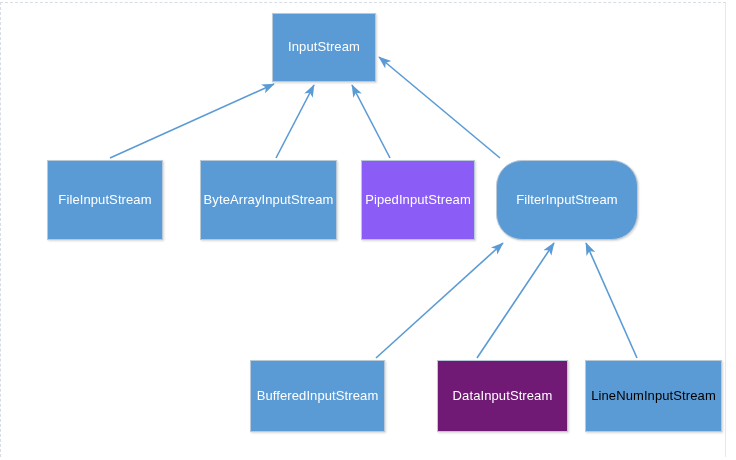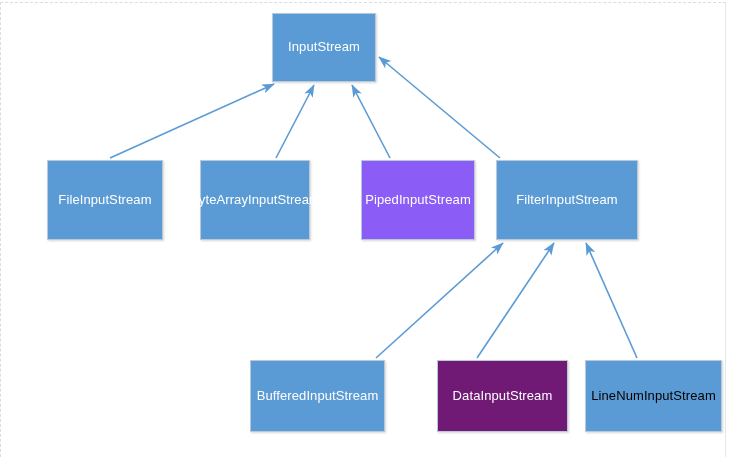--- a/index.html
+++ b/index.html
@@ -76,27 +76,27 @@
       </g>
   </svg>
 
   <div id="node-layer">
       <div class="node" style="left: 272px; top: 13px; width: 104px; height: 69px; background: rgb(91, 155, 213); border-color: rgb(185, 201, 216); color: rgb(255, 255, 255);">
         <span>InputStream</span>
       </div>
       <div class="node" style="left: 47px; top: 160px; width: 116px; height: 80px; background: rgb(91, 155, 213); border-color: rgb(185, 201, 216); color: rgb(255, 255, 255); text-align: center;">
         <span>FileInputStream</span>
       </div>
-      <div class="node" style="left: 200px; top: 160px; width: 110px; height: 80px; background: rgb(91, 155, 213); border-color: rgb(185, 201, 216); color: rgb(255, 255, 255);">
+      <div class="node" style="left: 200px; top: 160px; width: 137px; height: 80px; background: rgb(91, 155, 213); border-color: rgb(185, 201, 216); color: rgb(255, 255, 255);">
         <span>ByteArrayInputStream</span>
       </div>
       <div class="node" style="left: 361px; top: 160px; width: 114px; height: 80px; background: #8b5cf6; border-color: rgb(185, 201, 216); color: rgb(255, 255, 255);">
         <span>PipedInputStream</span>
       </div>
-      <div class="node" style="left: 496px; top: 160px; width: 142px; height: 80px; background: rgb(91, 155, 213); border-color: rgb(185, 201, 216); color: rgb(255, 255, 255);">
+      <div class="node" style="left: 496px; top: 160px; width: 142px; height: 80px; background: rgb(91, 155, 213); border-color: rgb(185, 201, 216); color: rgb(255, 255, 255); border-radius: 26px;">
         <span>FilterInputStream</span>
       </div>
       <div class="node" style="left: 250px; top: 360px; width: 135px; height: 72px; background: rgb(91, 155, 213); border-color: rgb(185, 201, 216); color: rgb(255, 255, 255);">
         <span>BufferedInputStream</span>
       </div>
       <div class="node" style="left: 437px; top: 360px; width: 131px; height: 72px; background: #701a75; border-color: rgb(185, 201, 216); color: rgb(255, 255, 255);">
         <span>DataInputStream</span>
       </div>
       <div class="node" style="left: 585px; top: 360px; width: 137px; height: 72px; background: rgb(91, 155, 213); border-color: rgb(185, 201, 216); color: #000000;">
         <span>LineNumInputStream</span>

